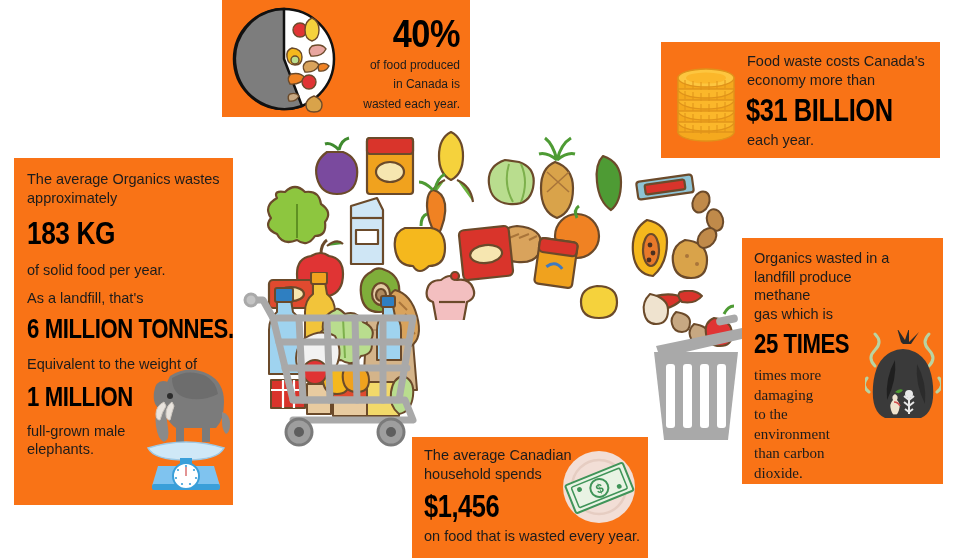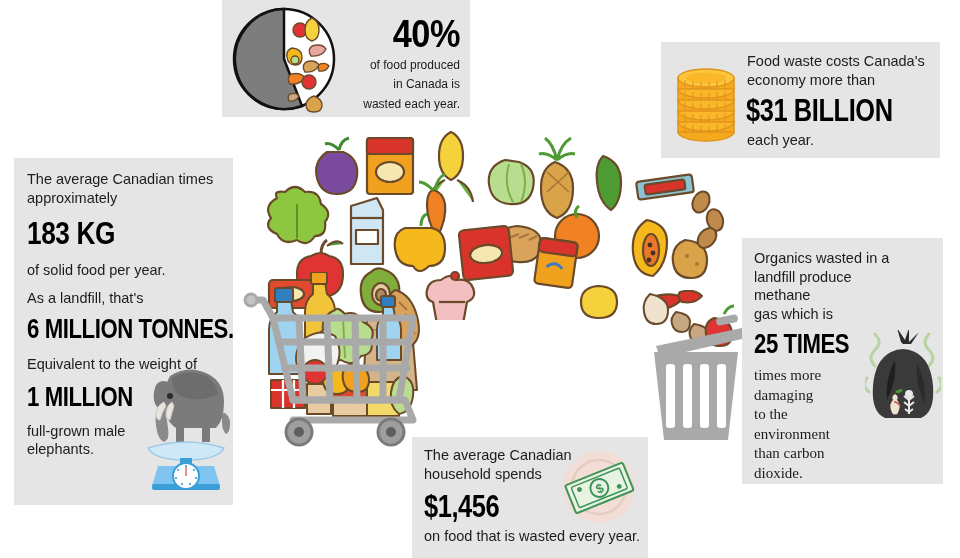--- a/index.html
+++ b/index.html
@@ -10,21 +10,21 @@
     font-family: "Liberation Sans", sans-serif;
     overflow: hidden;
   }
   #canvas {
     position: relative;
     width: 960px; height: 558px;
     background: #ffffff;
   }
   .panel {
     position: absolute;
-    background: #e5e5e5;
+    background: #f97316;
   }
   .body-text {
     font-family: "Liberation Sans", sans-serif;
     font-size: 14.5px;
     line-height: 1.28;
     color: #1c1c1c;
     font-weight: 400;
   }
   .big-stat {
     font-family: "Liberation Sans", sans-serif;
@@ -313,21 +313,21 @@
     <div id="coins-text">
       <div class="body-text">Food waste costs Canada's</div>
       <div class="body-text">economy more than</div>
       <div class="big-stat">$31 BILLION</div>
       <div class="body-text">each year.</div>
     </div>
   </div>
 
   <div class="panel" id="left-panel">
     <div id="left-inner">
-      <div class="body-text">The average Canadian times</div>
+      <div class="body-text">The average Organics wastes</div>
       <div class="body-text">approximately</div>
       <div class="big-stat kg">183 KG</div>
       <div class="body-text">of solid food per year.</div>
       <div class="gap"></div>
       <div class="body-text">As a landfill, that's</div>
       <div class="big-stat tonnes">6 MILLION TONNES.</div>
       <div class="body-text">Equivalent to the weight of</div>
       <div class="big-stat million">1 MILLION</div>
       <div class="body-text">full-grown male</div>
       <div class="body-text">elephants.</div>

